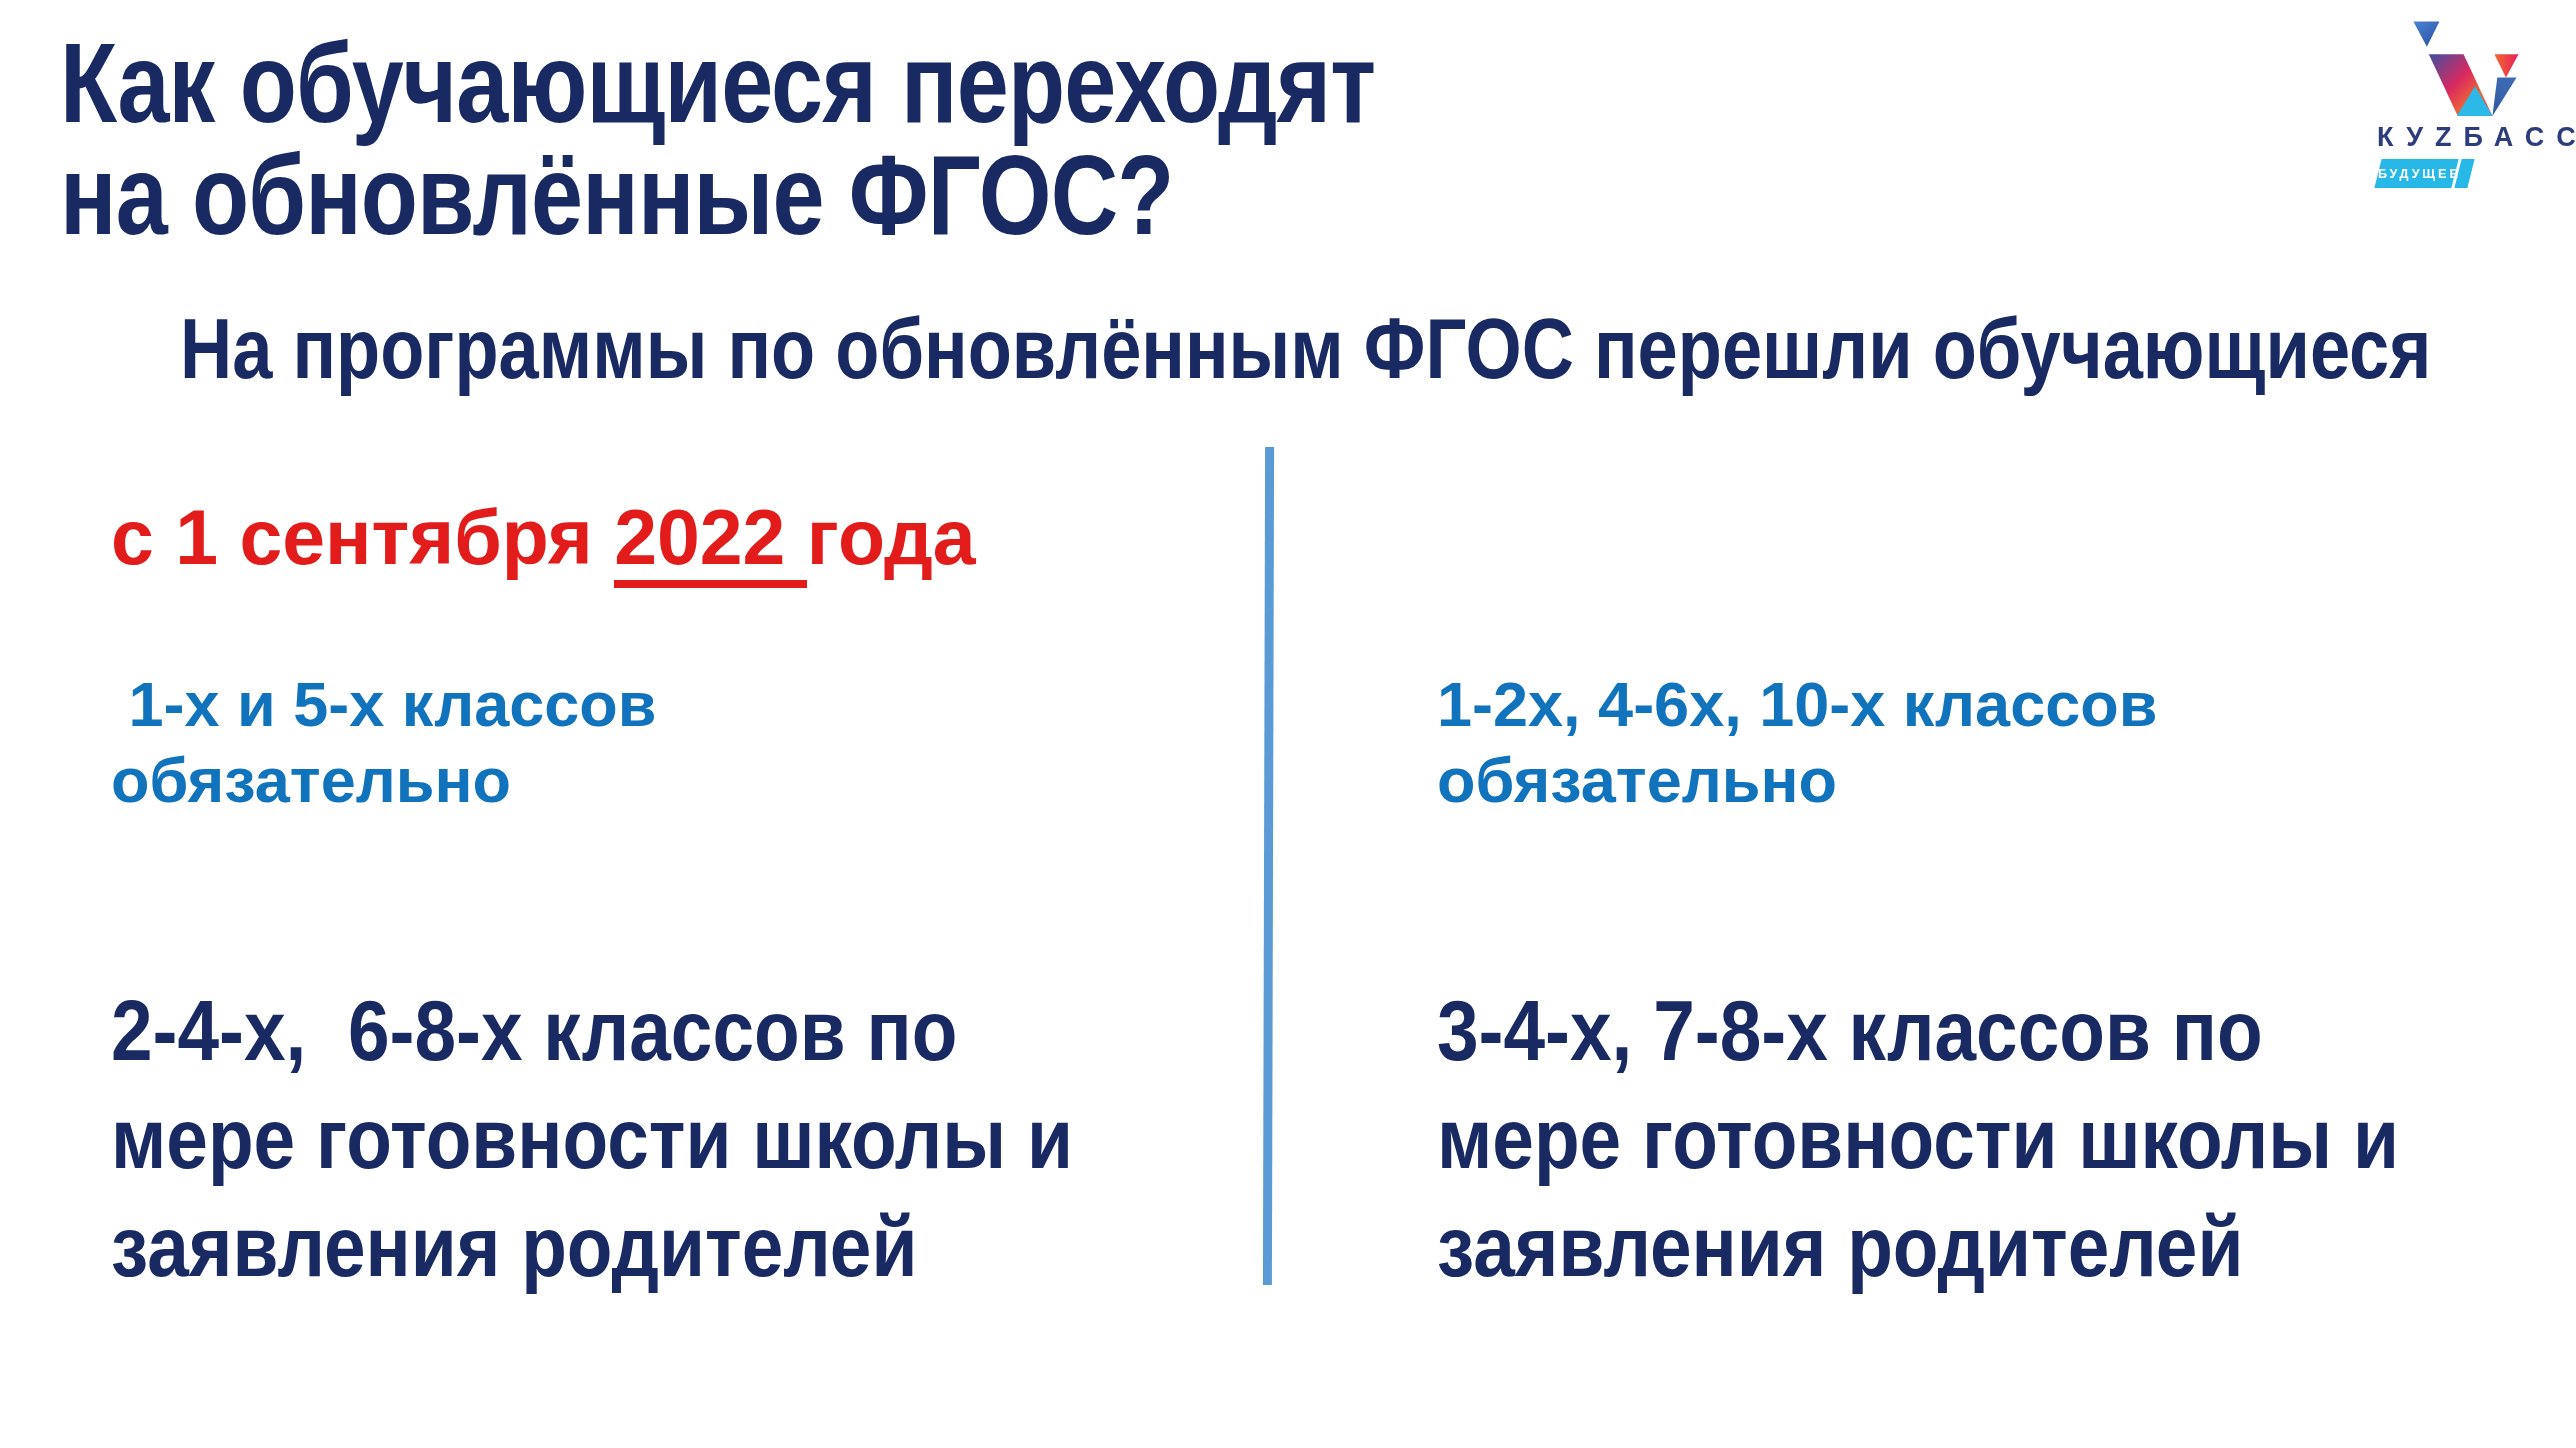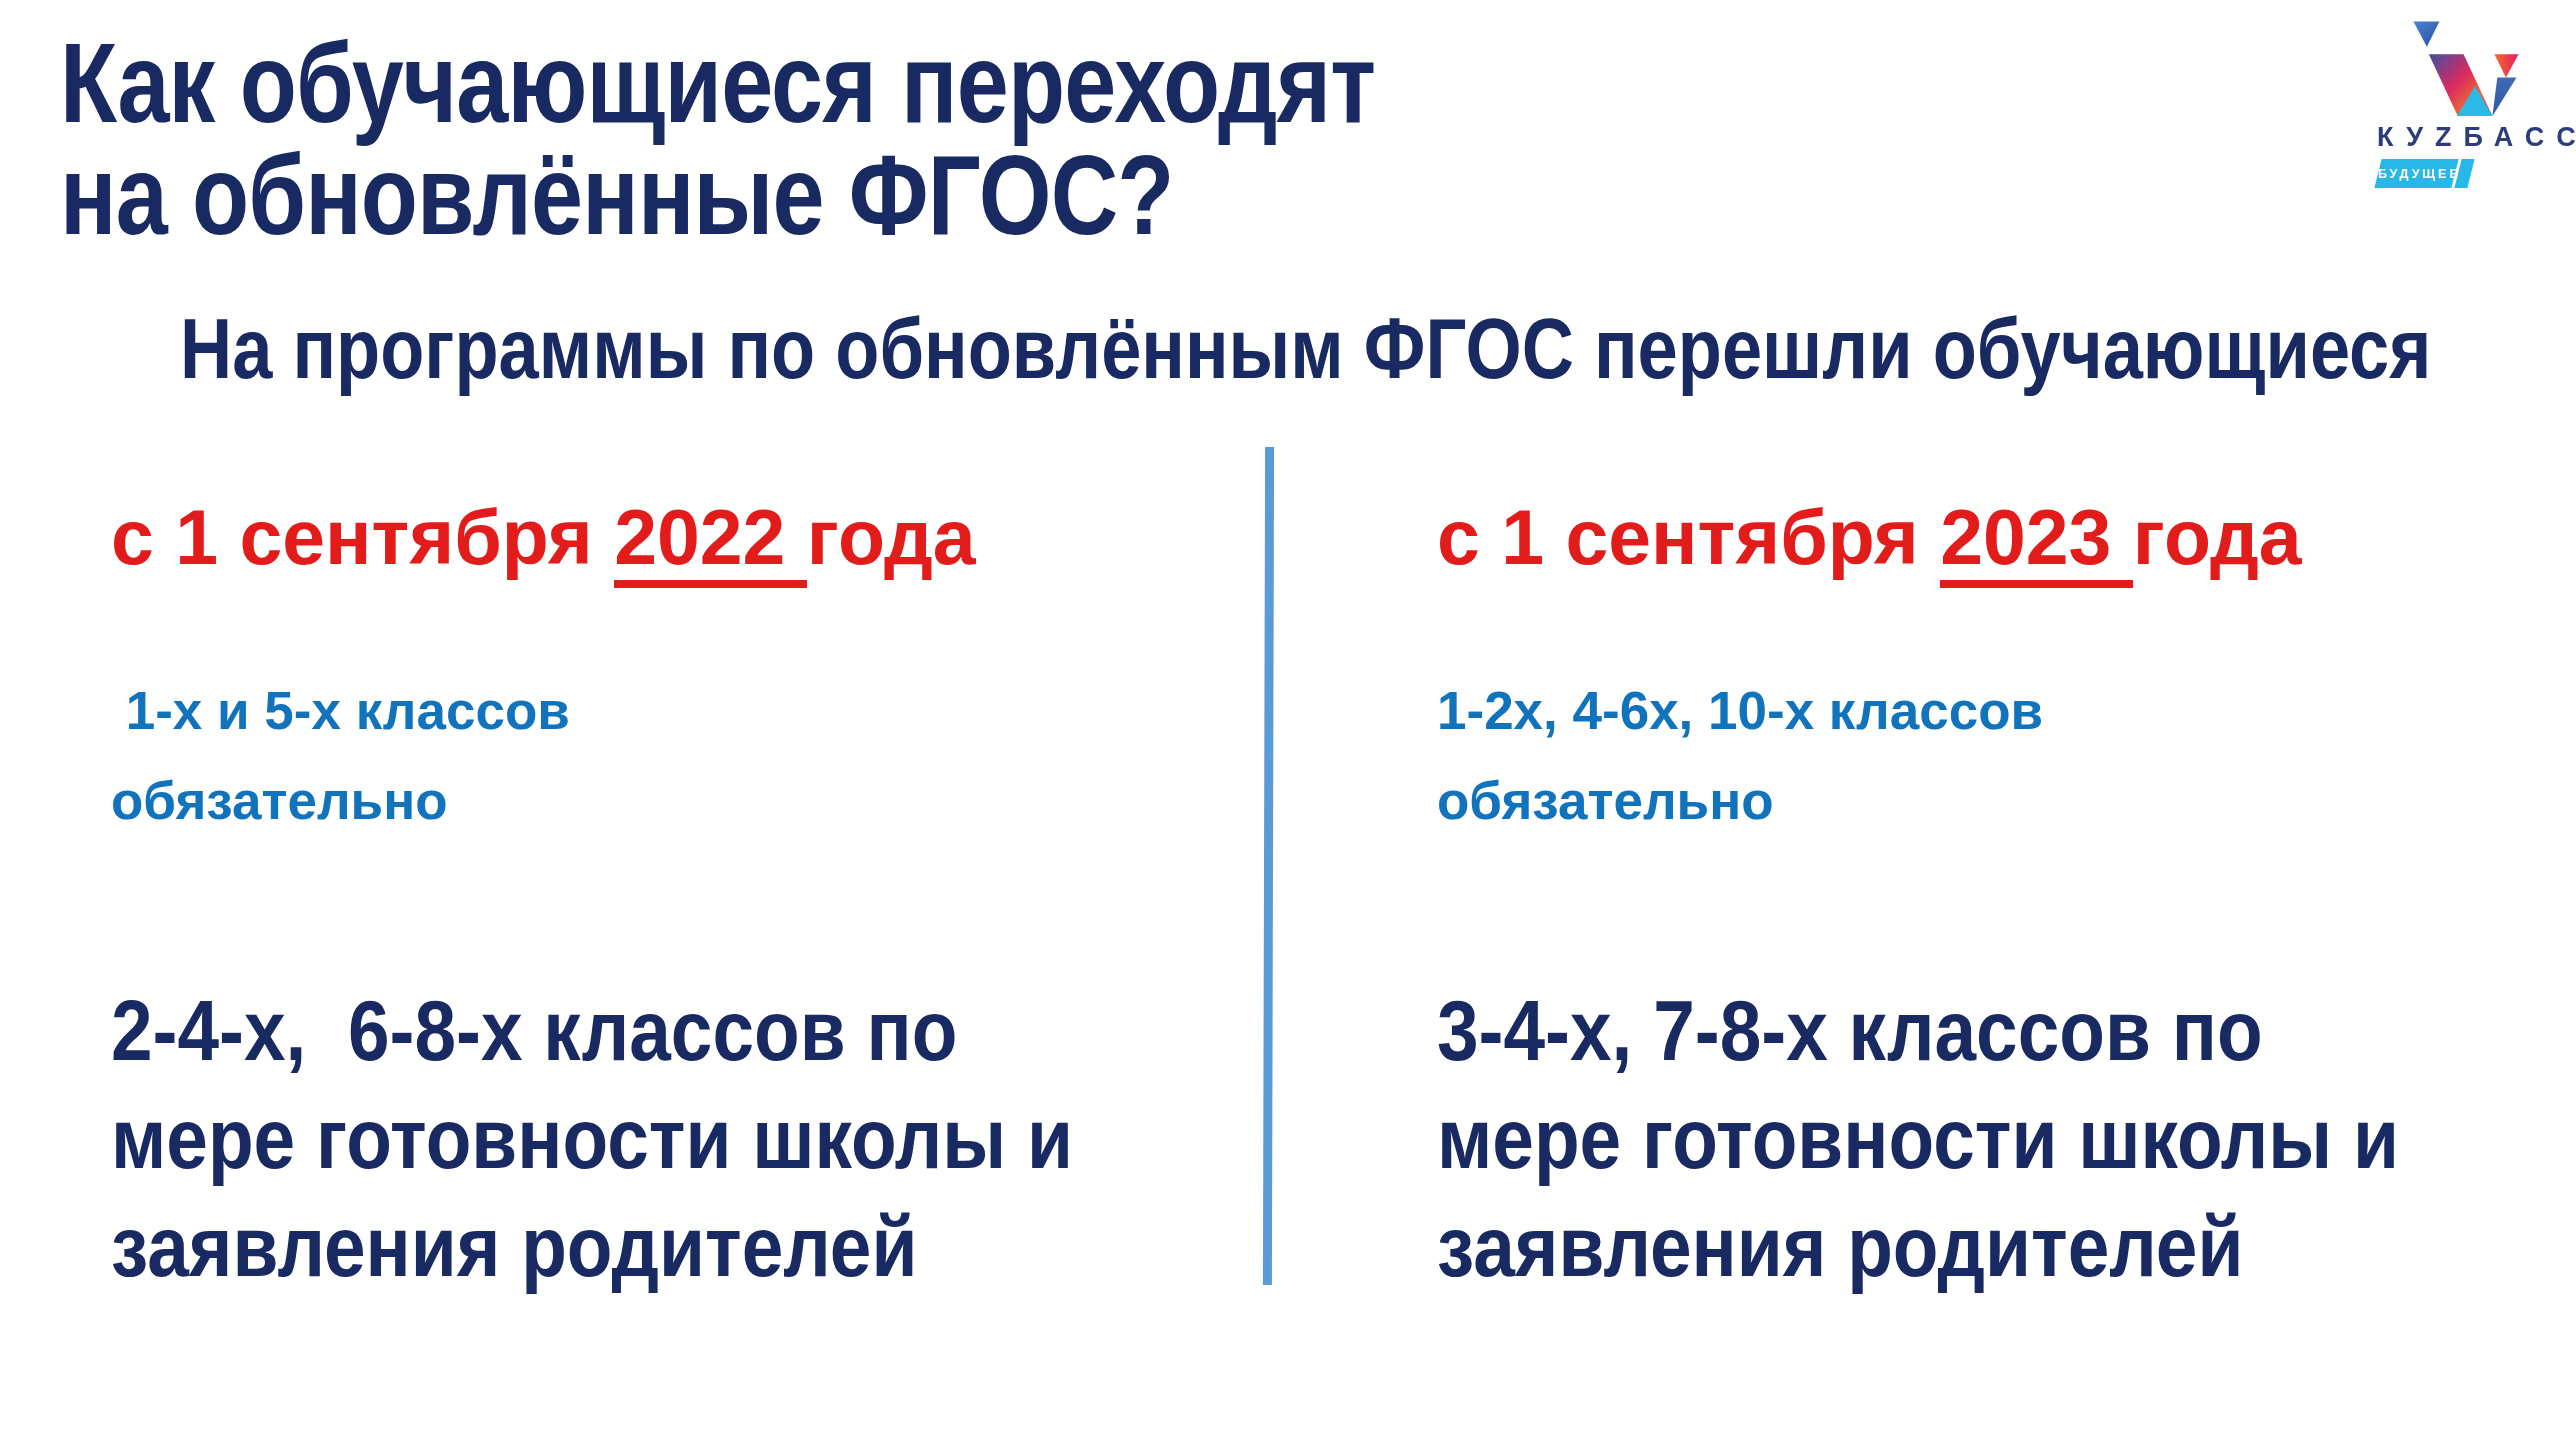--- a/index.html
+++ b/index.html
@@ -47,21 +47,21 @@
   .date-header {
     position: absolute; left: 0; top: 491px;
     font-size: 77px; line-height: 93px; font-weight: bold;
     color: #e21b1b;
     white-space: pre-wrap;
   }
   .date-year { border-bottom: 8.7px solid currentColor; }
 
   .mandatory {
     position: absolute; left: 0; top: 666px;
-    font-size: 53px; line-height: 90px; font-weight: bold;
+    font-size: 63px; line-height: 76px; font-weight: bold;
     color: #1273bd;
     white-space: pre-wrap;
   }
 
   .readiness {
     position: absolute; left: 0; top: 977px;
     font-size: 85px; line-height: 108px; font-weight: bold;
     color: #192a63;
     transform: scaleX(0.88); transform-origin: left top;
     white-space: pre-wrap;
@@ -141,21 +141,20 @@
   <div class="col col-left">
     <div class="date-header"><span>с 1 сентября </span><span class="date-year">2022 </span><span>года</span></div>
     <div class="mandatory prewrap"> 1-х и 5-х классов
 обязательно</div>
     <div class="readiness prewrap">2-4-х,  6-8-х классов по
 мере готовности школы и
 заявления родителей</div>
   </div>
 
   <div class="col col-right">
-    <div class="date-header"><span>с 1 сентября </span><span class="date-year">2023 </span><span>года</span></div>
     <div class="mandatory prewrap">1-2х, 4-6х, 10-х классов
 обязательно</div>
     <div class="readiness prewrap">3-4-х, 7-8-х классов по
 мере готовности школы и
 заявления родителей</div>
   </div>
 
 </div>
 
 

